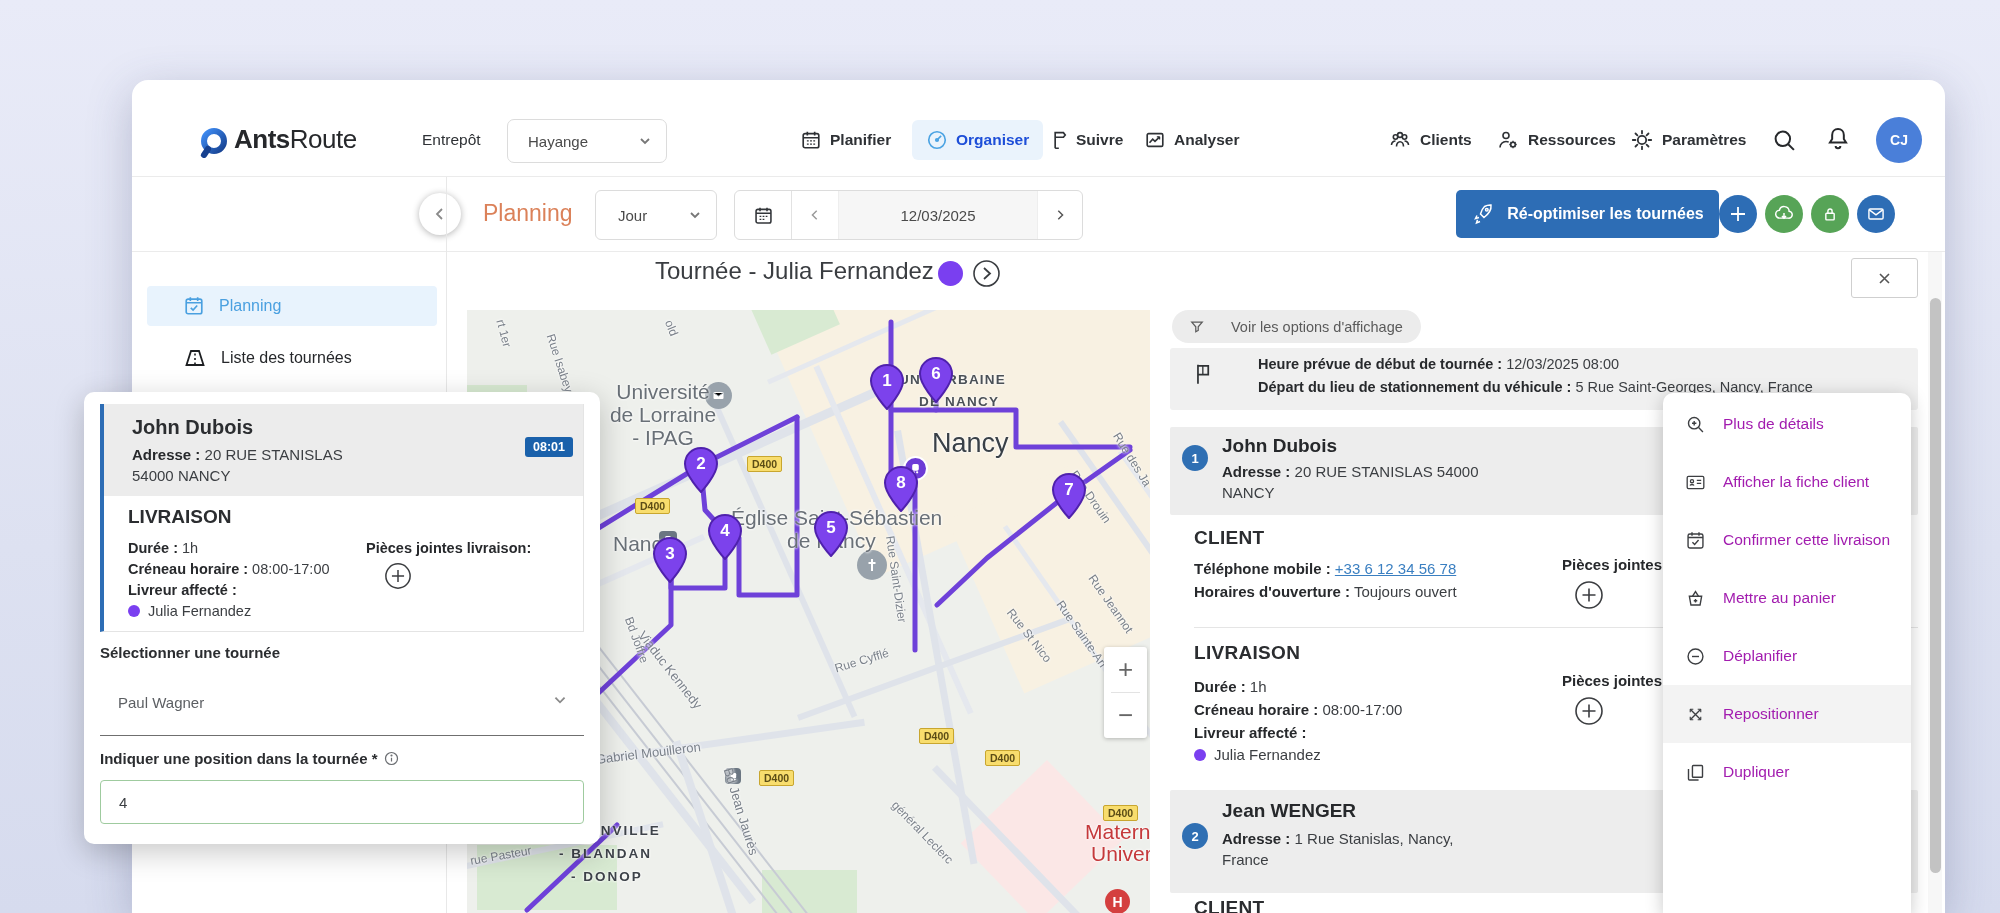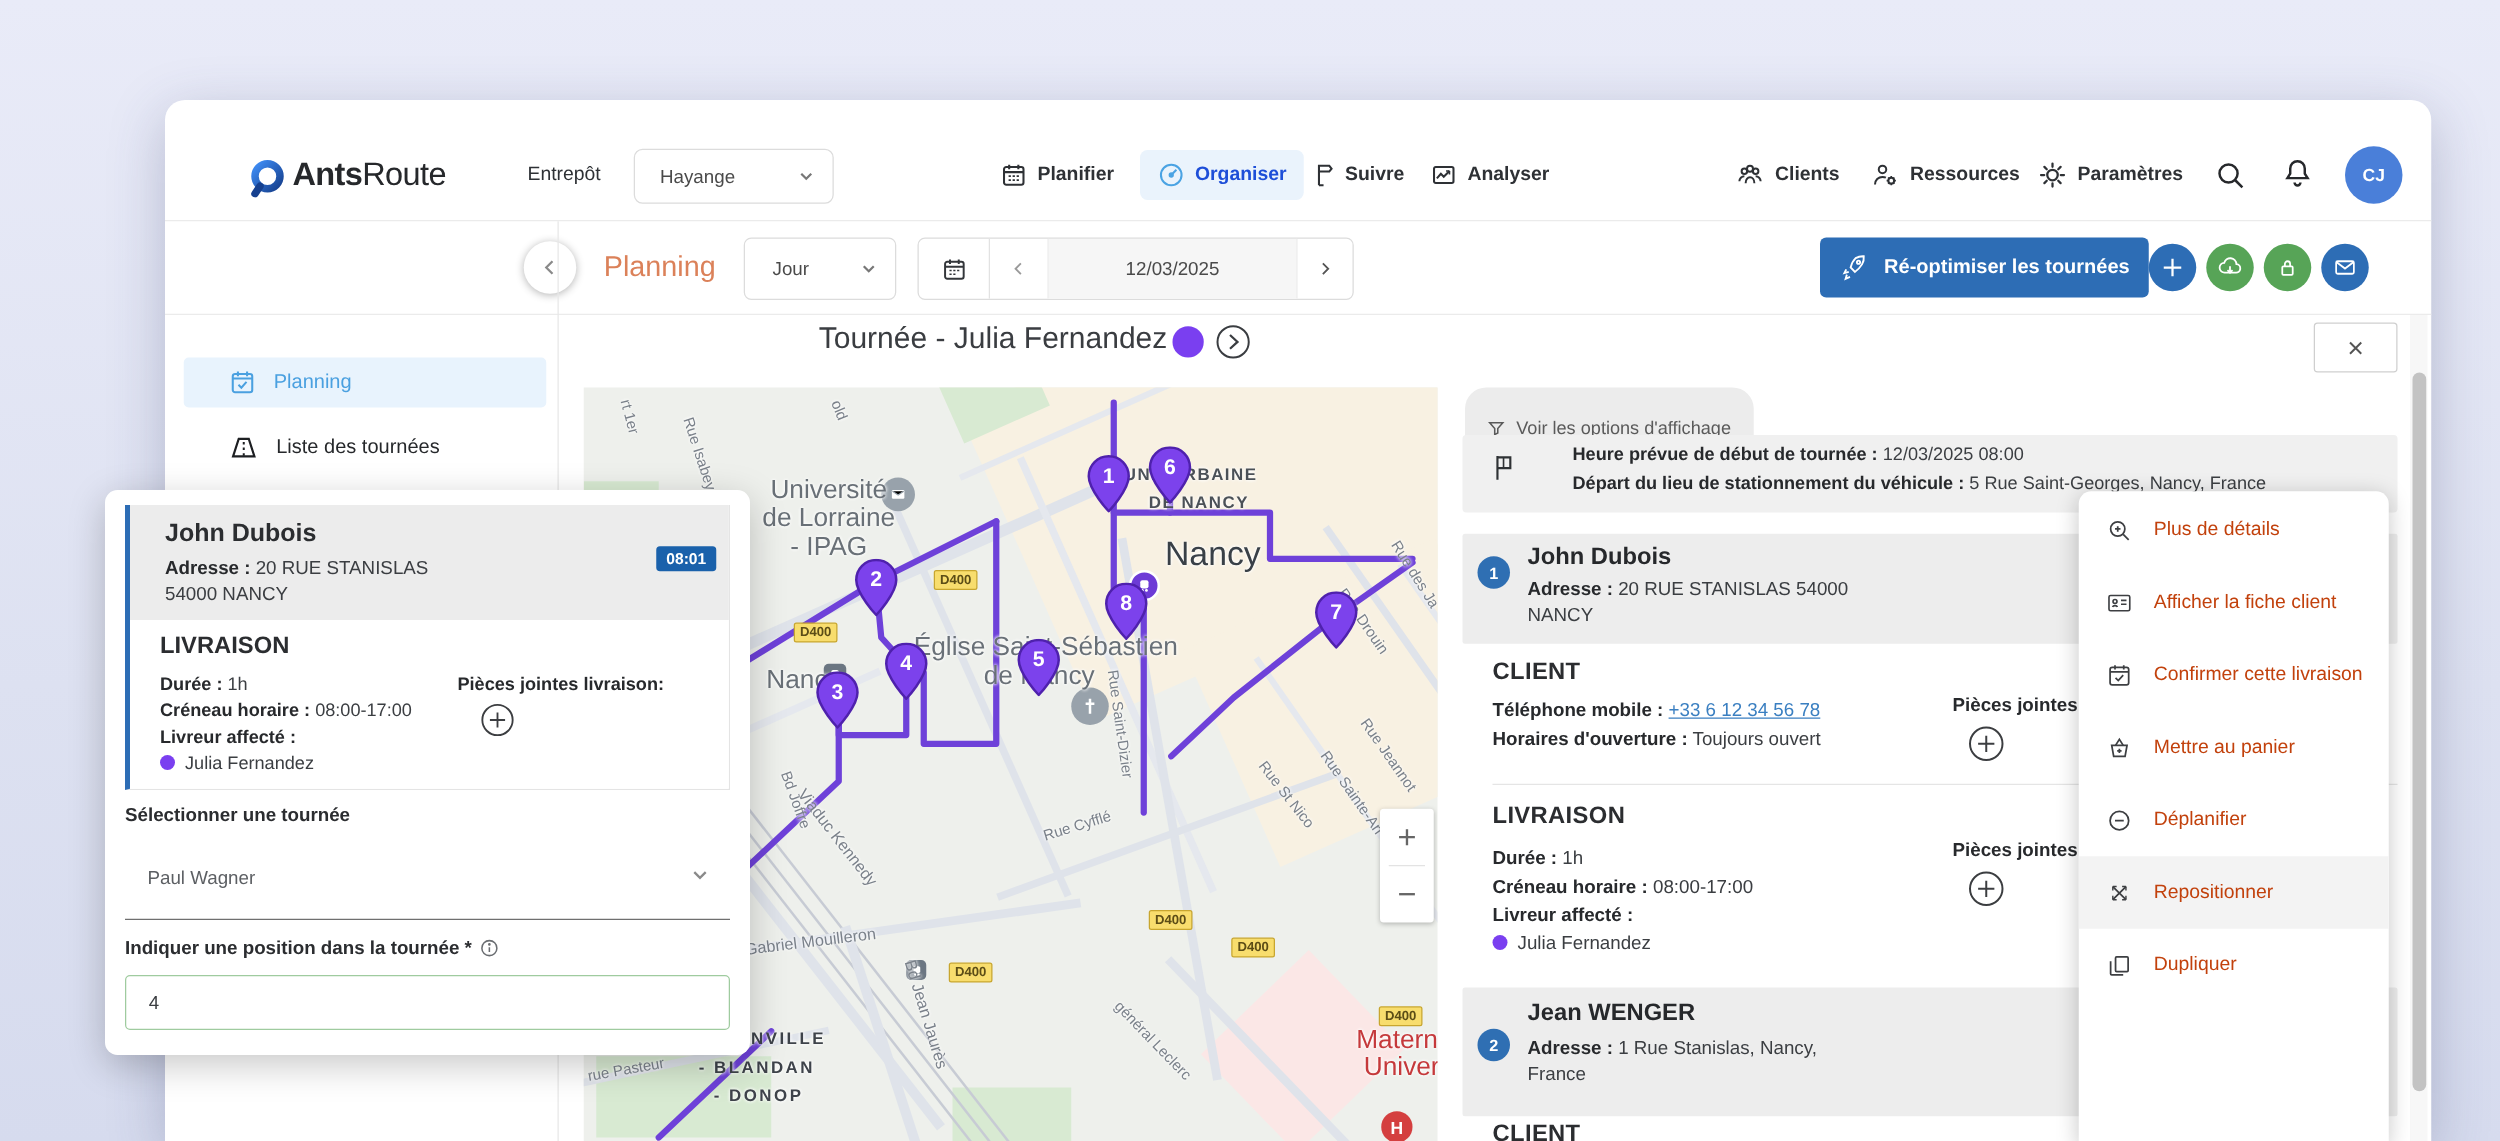--- a/index.html
+++ b/index.html
@@ -44,21 +44,21 @@
   .map-label{position:absolute;color:#697077;font-size:21px;white-space:nowrap;text-shadow:0 0 3px #fff,0 0 3px #fff}
   .shield{position:absolute;background:#f8dd6d;border:1px solid #c8a62f;color:#5c4d16;font-size:10.5px;font-weight:700;padding:1px 4px;border-radius:2px}
   .pin{position:absolute;width:36px;height:46px}
   .pin svg{position:absolute;left:0;top:0}
   .pin span{position:absolute;left:0;top:7px;width:36px;text-align:center;color:#fff;font-weight:700;font-size:17px}
   .poi-circle{position:absolute;border-radius:50%;display:flex;align-items:center;justify-content:center}
   .zoomctl{position:absolute;left:637px;top:337px;width:43px;height:91px;background:#fff;border-radius:3px;box-shadow:0 1px 4px rgba(0,0,0,.25);display:flex;flex-direction:column}
   .zoomctl div{flex:1;display:flex;align-items:center;justify-content:center;font-size:26px;color:#666;cursor:pointer}
   .zoomctl .sep{flex:0 0 1px;background:#e3e3e3;margin:0 7px}
   
-  .pill{position:absolute;background:#ececec;border-radius:17px;height:33px;display:flex;align-items:center;gap:9px;padding:16px 18px;font-size:14.5px;color:#5a5a5a;cursor:pointer}
+  .pill{position:absolute;background:#ececec;border-radius:17px;height:33px;display:flex;align-items:center;gap:27px;padding:0 18px;font-size:14.5px;color:#5a5a5a;cursor:pointer}
   .infobox{position:absolute;background:#f0f0f0;border-radius:3px}
   .lbl{font-weight:700;color:#27292c}
   .txt{color:#3b3e42}
   .panel-line{position:absolute;font-size:14.5px;white-space:nowrap}
   .card-head{position:absolute;background:#ededed;border-radius:2px}
   .num-badge{position:absolute;width:26px;height:26px;border-radius:50%;background:#2f6fb3;color:#fff;font-size:13px;font-weight:700;display:flex;align-items:center;justify-content:center}
   .stop-name{position:absolute;font-size:19px;font-weight:700;color:#26282b}
   .stop-addr{position:absolute;font-size:15px;color:#3b3e42;line-height:21px}
   .sec-title{position:absolute;font-size:19px;font-weight:700;color:#2b2d30;letter-spacing:.3px}
   .body-line{position:absolute;font-size:15px;white-space:nowrap}
@@ -69,21 +69,21 @@
   .popup{position:absolute;left:84px;top:392px;width:516px;height:452px;background:#fff;border-radius:10px;box-shadow:0 8px 30px rgba(0,0,0,.22);z-index:30}
   .popup .card{position:absolute;left:16px;top:12px;width:484px;height:228px;border-left:4px solid #2d6db5;border-right:1px solid #e4e4e4;border-bottom:1px solid #e4e4e4;box-sizing:border-box}
   .popup .card-header{position:absolute;left:0;top:0;right:0;height:92px;background:#ececec}
   .popup .card-body{position:absolute;left:0;top:92px;right:0;bottom:0;background:#fff}
   .time-badge{position:absolute;background:#1a61ab;color:#fff;font-size:12.5px;font-weight:700;border-radius:3px;padding:3px 8px}
   .pop-line{position:absolute;font-size:14.5px;white-space:nowrap}
   .underline-select{position:absolute;border-bottom:1.5px solid #6f6f6f}
   .green-input{position:absolute;border:1.5px solid #9fcb9f;border-radius:4px;font-size:15px;color:#3b3e42;padding-left:18px;box-sizing:border-box;font-family:"Liberation Sans",sans-serif;background:#fff;outline:none}
   
   .menu{position:absolute;left:1663px;top:393px;width:248px;height:520px;background:#fff;border-radius:10px 10px 0 0;box-shadow:0 3px 18px rgba(0,0,0,.22);z-index:40;padding-top:2px}
-  .menu-item{height:58px;display:flex;align-items:center;gap:17px;padding-left:22px;font-size:15.5px;color:#c2410c;cursor:pointer}
+  .menu-item{height:58px;display:flex;align-items:center;gap:17px;padding-left:22px;font-size:15.5px;color:#a21caf;cursor:pointer}
   .menu-item.hl{background:#f3f3f3}
   
   .sb-track{position:absolute;left:1928px;top:252px;width:14px;height:661px;background:#f7f7f7}
   .sb-thumb{position:absolute;left:1930px;top:298px;width:11px;height:575px;background:#c3c3c3;border-radius:6px;cursor:pointer}
   svg{display:block}
 </style>
 </head>
 <body>
 
 <div class="window"></div>

